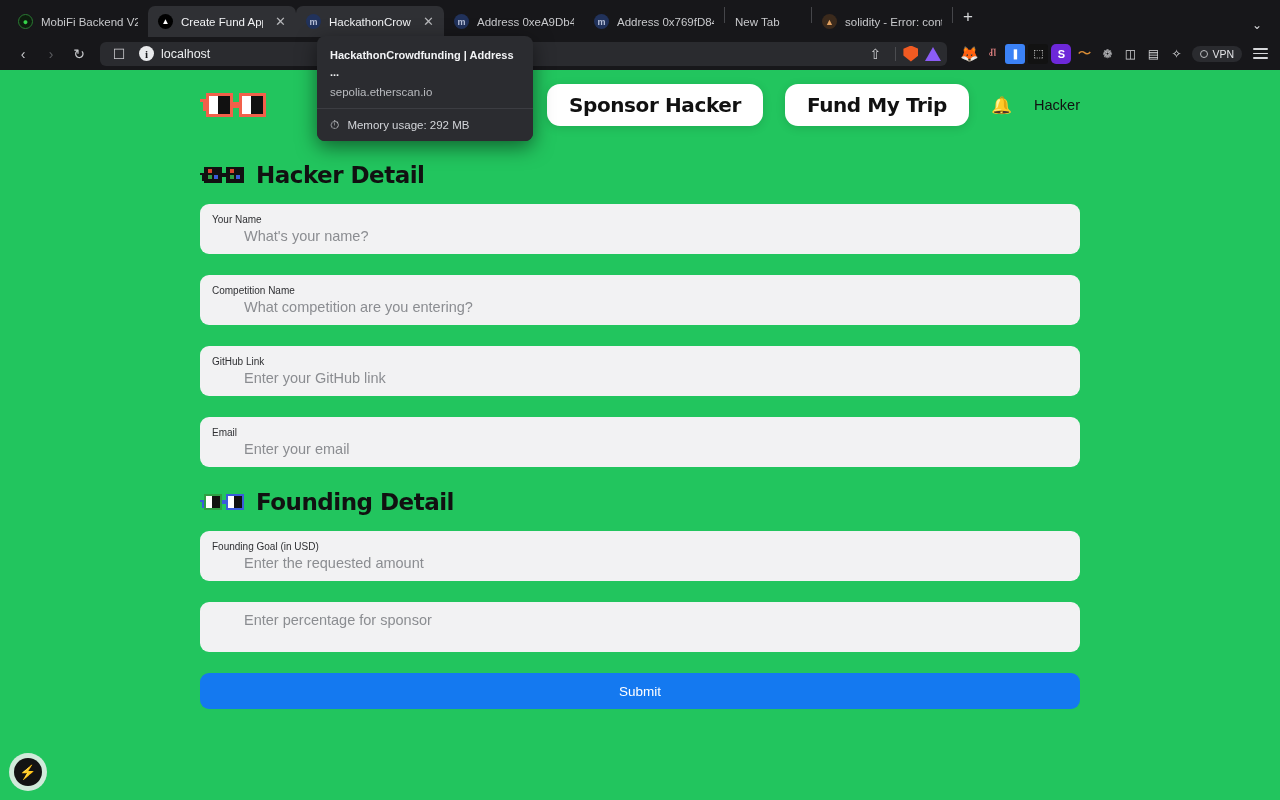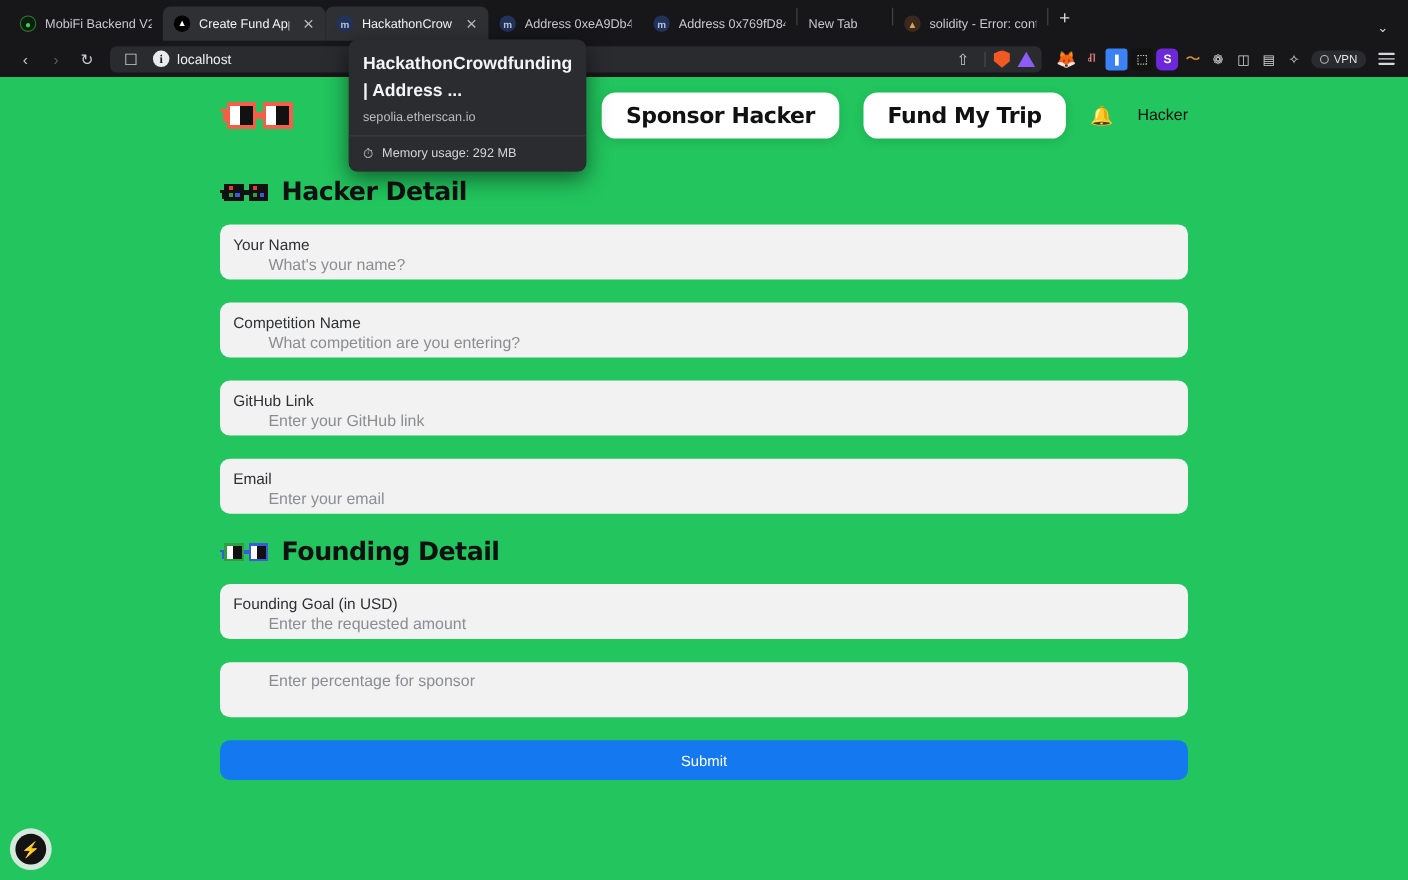--- a/index.html
+++ b/index.html
@@ -158,21 +158,21 @@
     left: 317px; top: 36px;
     width: 216px;
     background: #2b2c30;
     border-radius: 8px;
     box-shadow: 0 6px 20px rgba(0,0,0,.5);
     z-index: 50;
     overflow: hidden;
   }
   .tt-body { padding: 11px 13px 10px 13px; }
   .tt-title {
-    color: #f3f4f6; font-size: 16px; font-weight: bold;
+    color: #f3f4f6; font-size: 11px; font-weight: bold;
     line-height: 1.5;
   }
   .tt-sub { color: #b9bbbf; font-size: 11.5px; margin-top: 6px; }
   .tt-foot {
     border-top: 1px solid #3c3d42;
     padding: 9px 13px;
     display: flex; align-items: center; gap: 8px;
     color: #d3d5d9; font-size: 11.5px;
     background: #2b2c30;
   }
@@ -224,21 +224,21 @@
   .goggles { display: block; }
 
   .field {
     background: #f2f2f3;
     border-radius: 9px;
     padding: 10px 12px 11px 12px;
     margin-bottom: 21px;
     height: 50px;
   }
   .field-label {
-    font-size: 14px;
+    font-size: 10px;
     color: #2f3033;
     margin-bottom: 3px;
     display: block;
   }
   .field-input {
     font-size: 14.5px;
     color: #8b8d91;
     display: block;
     white-space: nowrap;
     margin-left: 32px;

